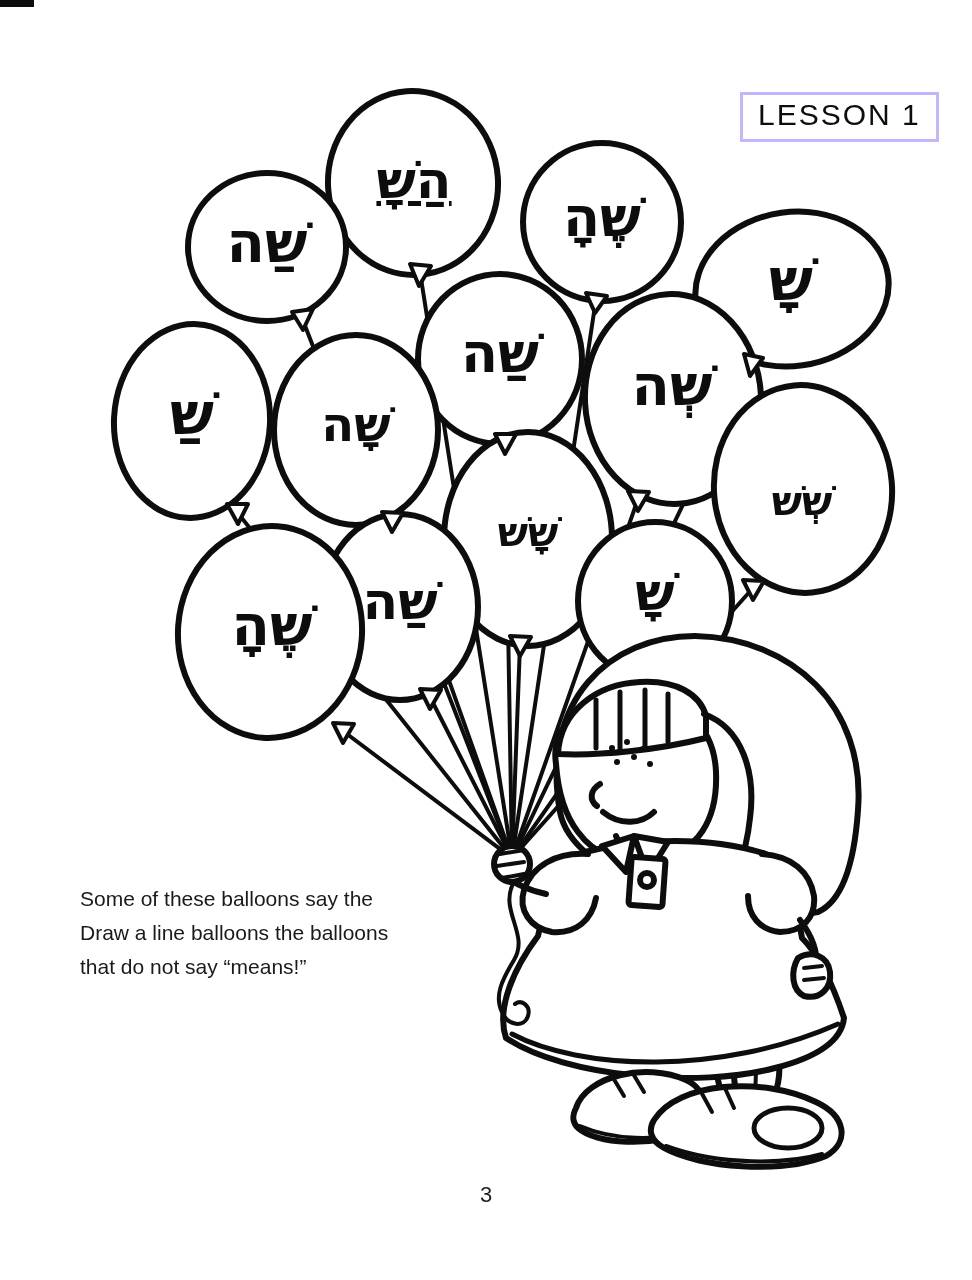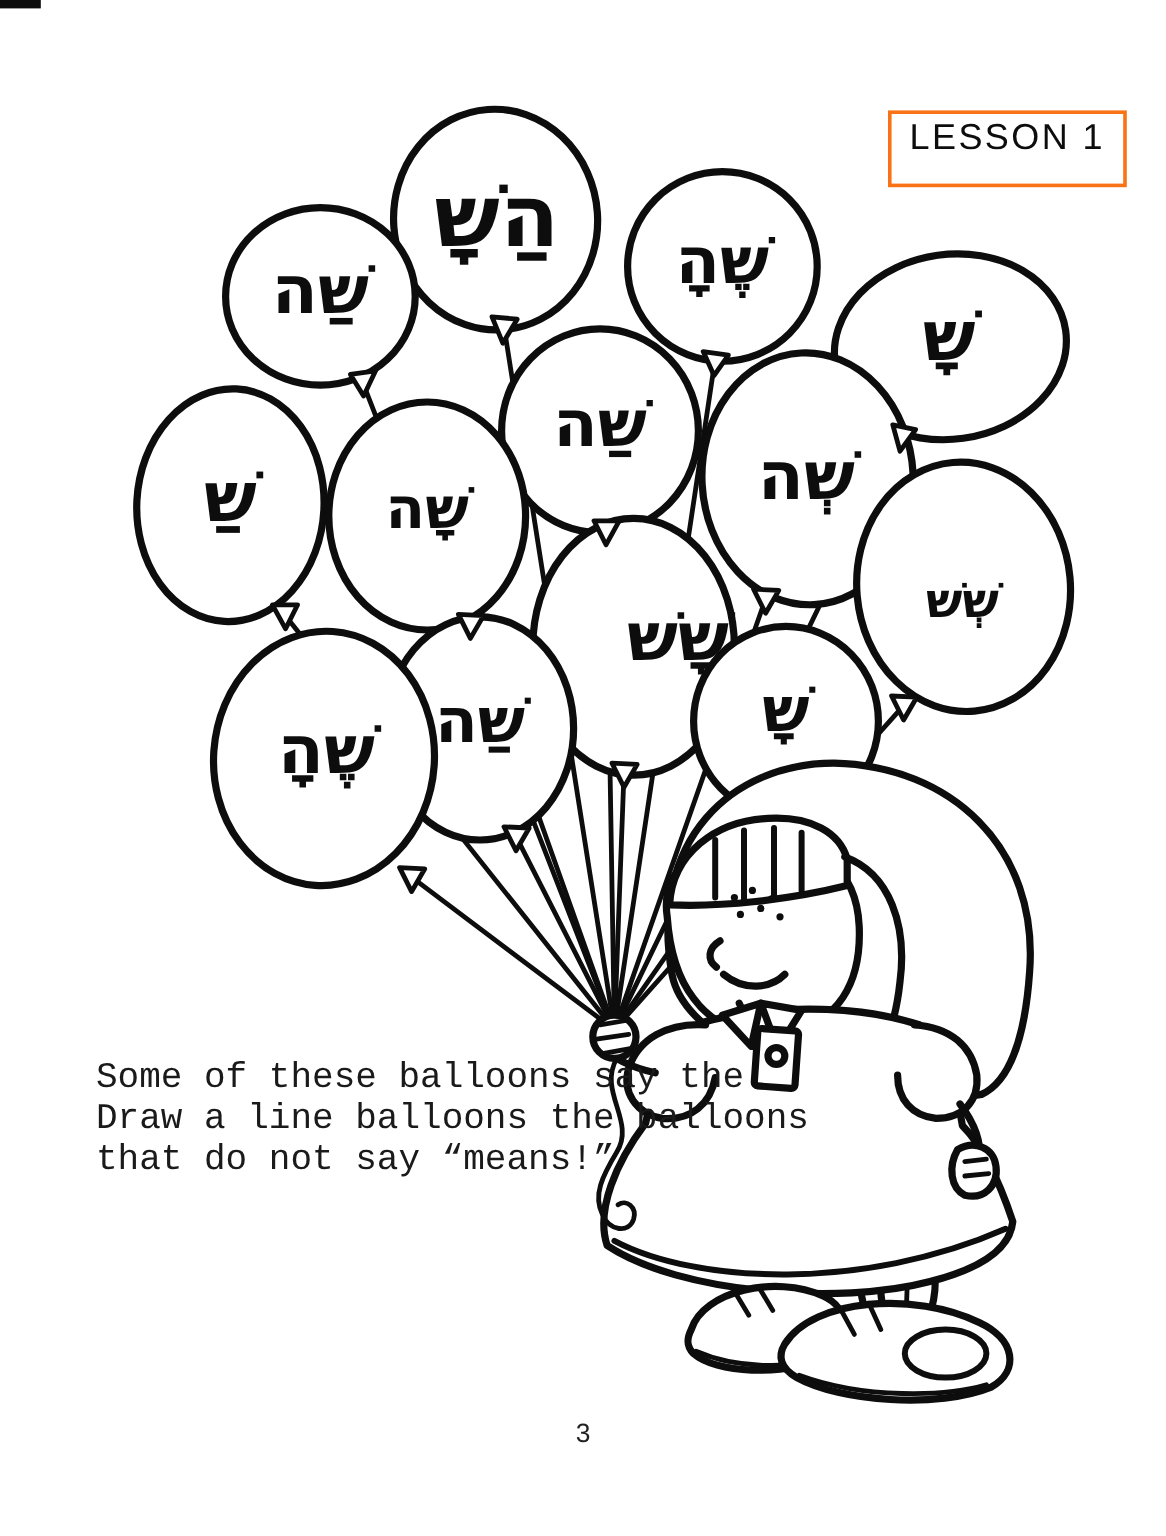--- a/index.html
+++ b/index.html
@@ -7,40 +7,40 @@
     position:relative;width:972px;height:1280px;background:#fff;
     font-family:"Liberation Sans",sans-serif;overflow:hidden;margin:0 auto;
   }
   .artwork{position:absolute;left:0;top:0;z-index:1;}
   .hebrew{
     position:absolute;z-index:2;transform:translate(-50%,-50%);
     font-family:"DejaVu Sans",sans-serif;font-weight:bold;color:#0d0d0d;
     direction:rtl;line-height:1;white-space:nowrap;
   }
   .b1{left:267px;top:243px;font-size:56px;}
-  .b2{left:414px;top:180px;font-size:72px;}
+  .b2{left:414px;top:180px;font-size:52px;text-decoration:underline;}
   .b3{left:602px;top:218px;font-size:54px;}
   .b4{left:791px;top:280px;font-size:58px;}
   .b5{left:192px;top:414px;font-size:58px;}
   .b6{left:356px;top:424px;font-size:48px;}
   .b7{left:500px;top:354px;font-size:54px;}
-  .b8{left:672px;top:398px;font-size:56px;}
+  .b8{left:672px;top:386px;font-size:56px;}
   .b9{left:802px;top:482px;font-size:40px;margin-top:19px;}
   .b10{left:272px;top:626px;font-size:56px;}
   .b11{left:400px;top:601px;font-size:52px;}
-  .b12{left:528px;top:532px;font-size:56px;margin-left:37px;}
+  .b12{left:528px;top:532px;font-size:40px;}
   .b13{left:655px;top:592px;font-size:52px;}
   .lesson-box{
     position:absolute;z-index:2;left:740px;top:92px;
-    border:3px solid #f97316;padding:3px 15px 21px 15px;
+    border:3px solid #c4b5fd;padding:3px 15px 7px 15px;
     font-size:30px;letter-spacing:2px;color:#0d0d0d;white-space:nowrap;
   }
   .instructions{
     position:absolute;z-index:2;left:80px;top:882px;
-    font-size:30px;line-height:34px;color:#1a1a1a;font-family:Liberation Mono, monospace;
+    font-size:21px;line-height:34px;color:#1a1a1a;
   }
   .page-number{
     position:absolute;z-index:2;left:0;width:972px;top:1182px;
     text-align:center;font-size:22px;color:#222;
   }
   .scan-mark{position:absolute;z-index:3;left:0;top:0;width:34px;height:7px;background:#0d0d0d;}
 </style>
 </head>
 <body>
 

